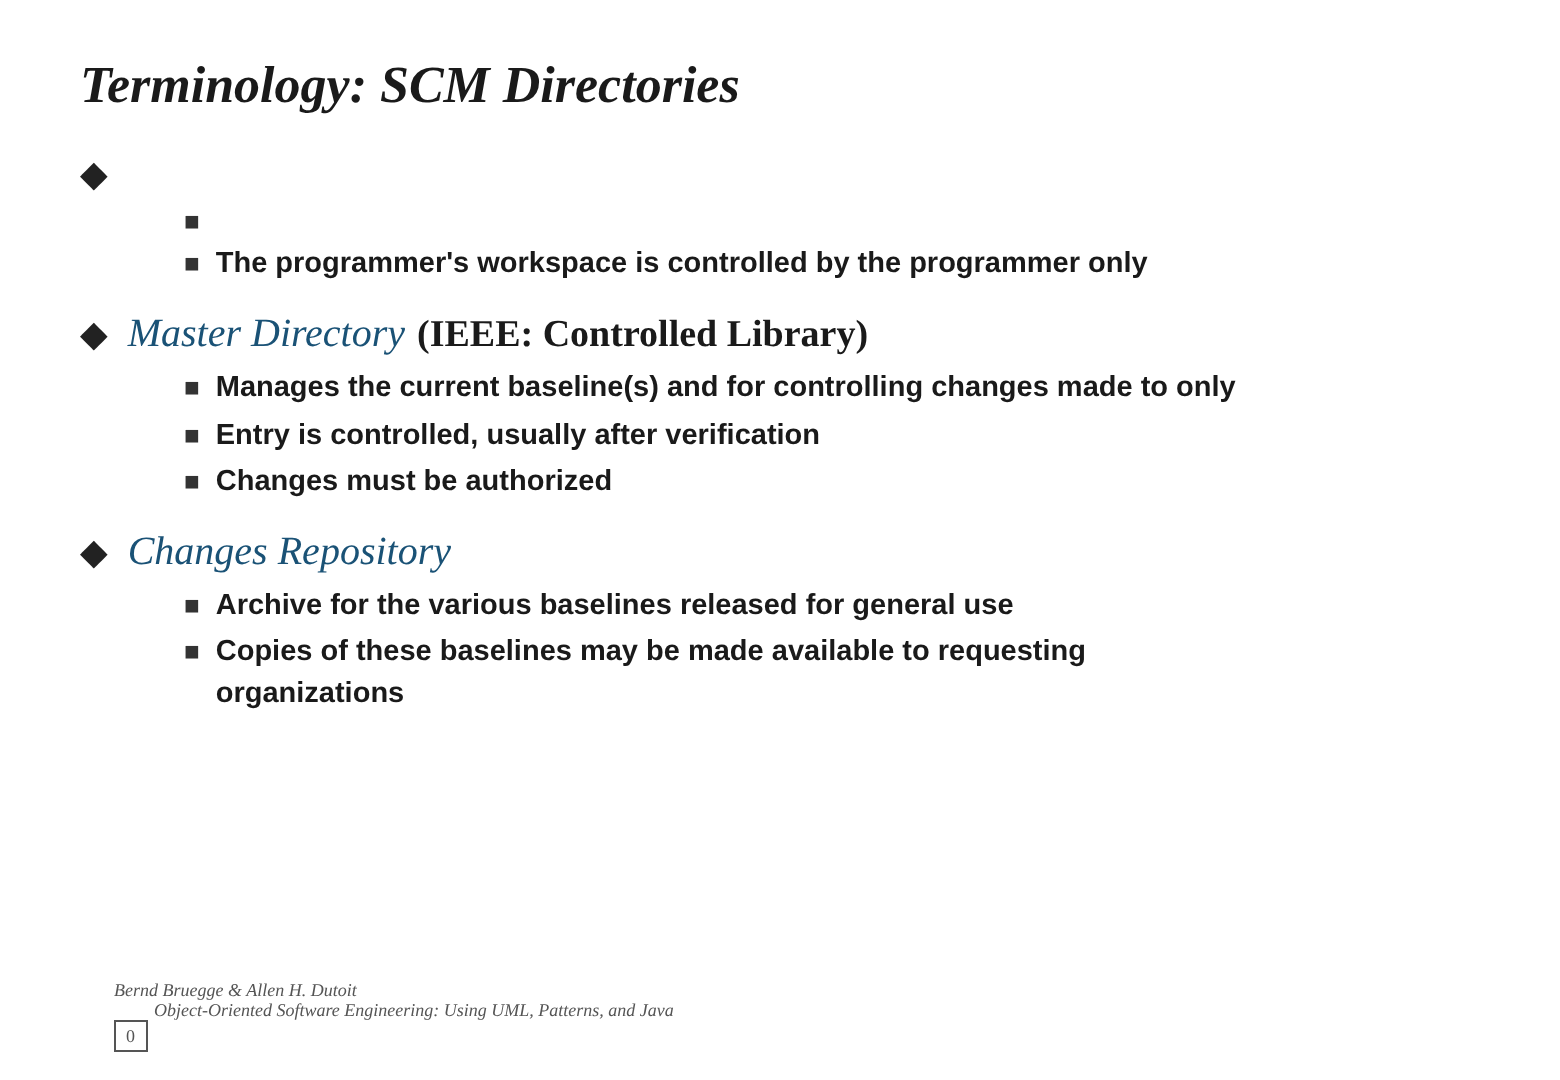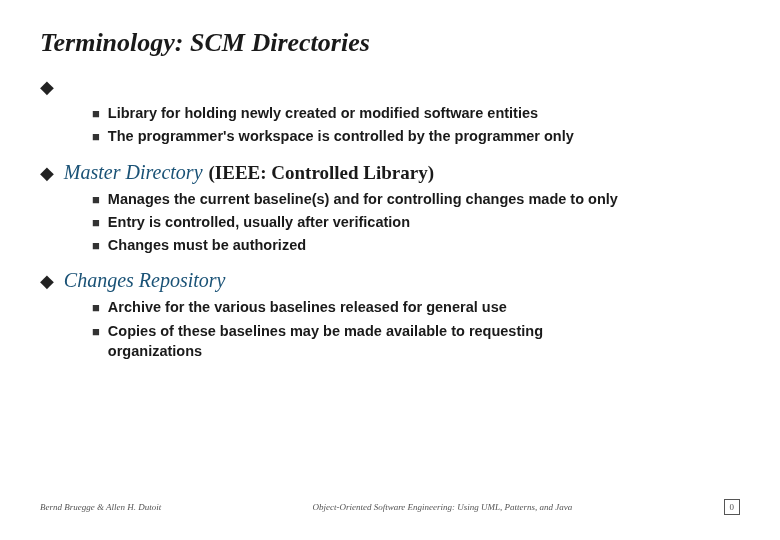--- a/index.html
+++ b/index.html
@@ -70,37 +70,38 @@
     }
     .sub-text {
       font-size: 14.5px;
       font-weight: bold;
       font-family: 'Arial', sans-serif;
       line-height: 1.4;
     }
     .footer {
       position: absolute;
       bottom: 14px;
-      left: 0;
+      left: 17px;
       right: 0;
       display: flex;
       justify-content: space-between;
-      align-items: center;
+      align-items: flex-start;
       padding: 0 40px;
       font-size: 9px;
       color: #555;
+      flex-direction: column;
     }
     .footer-left {
       font-style: italic;
     }
     .footer-center {
       font-style: italic;
       text-align: center;
       flex: 1;
-      margin: 14px 20px;
+      margin: 0 20px;
     }
     .footer-right {
       border: 1px solid #555;
       padding: 2px 5px;
       font-size: 9px;
     }
     .section-title-wrapper {
       display: flex;
       align-items: baseline;
       flex-wrap: wrap;
@@ -113,21 +114,20 @@
 
   <div class="slide-title">Terminology: SCM Directories</div>
 
   <div class="section">
     <div class="section-header">
       <span class="bullet-diamond">◆</span>
     </div>
     <div class="sub-items">
       <div class="sub-item">
         <span class="sub-bullet">■</span>
-        <span class="sub-text">Library for holding newly created or modified software entities</span>
       </div>
       <div class="sub-item">
         <span class="sub-bullet">■</span>
         <span class="sub-text">The programmer's workspace is controlled by the programmer only</span>
       </div>
     </div>
   </div>
 
   <div class="section">
     <div class="section-header">

